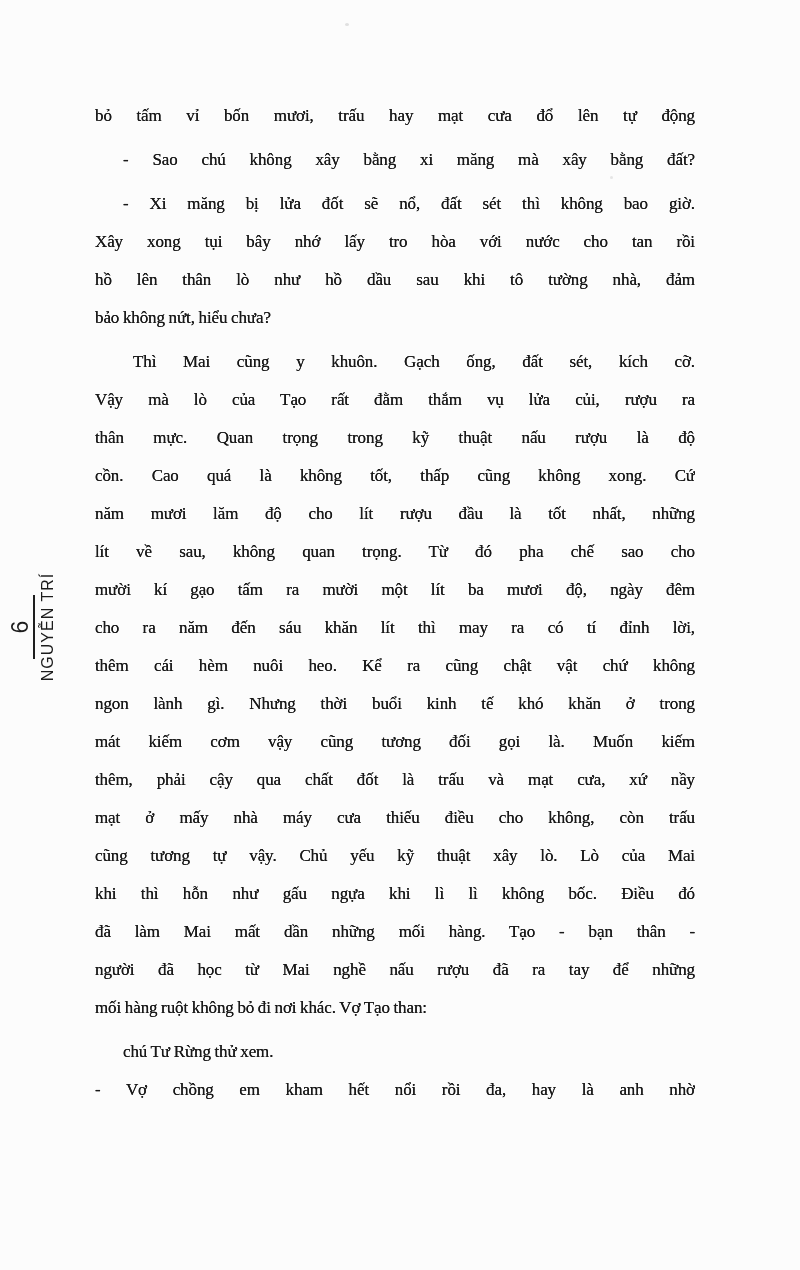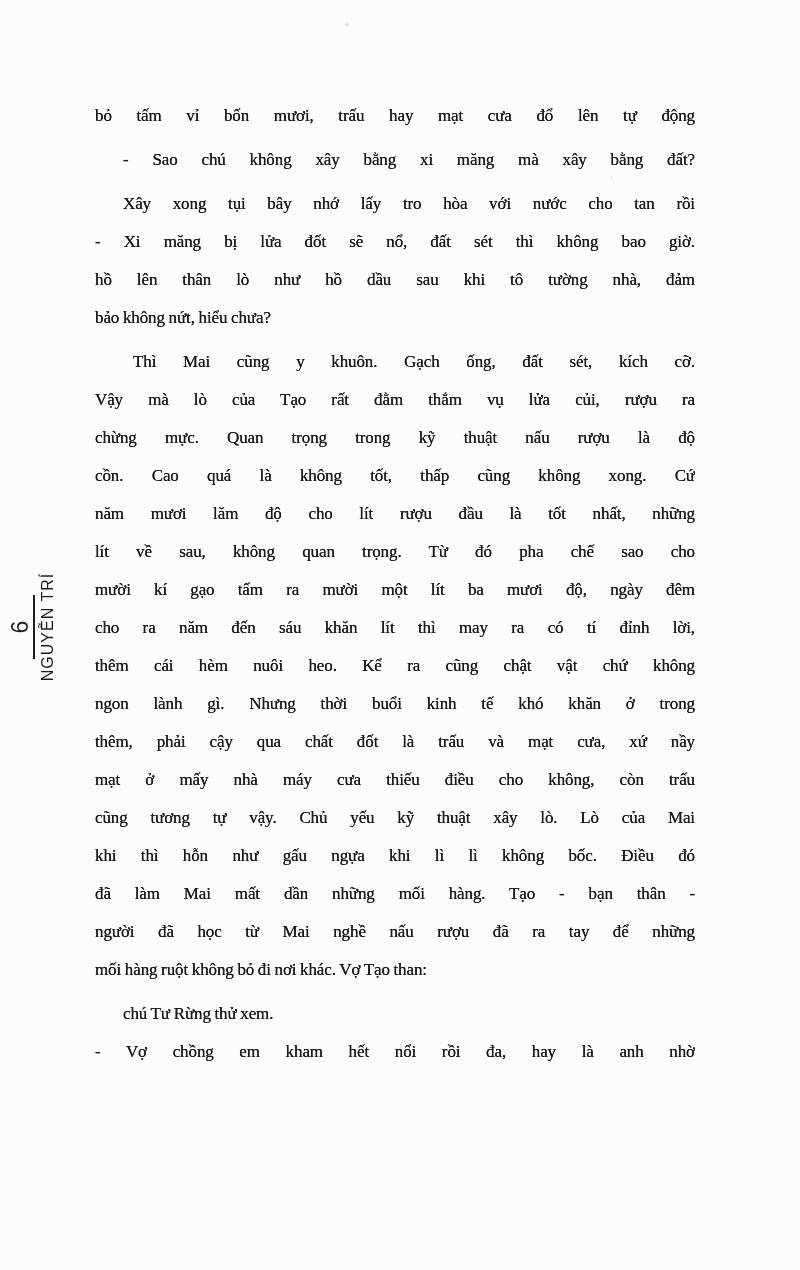--- a/index.html
+++ b/index.html
@@ -97,36 +97,37 @@
   </div>
 
   <div class="text-block">
       <div class="para">
         <div class="line">bỏ tấm vỉ bốn mươi, trấu hay mạt cưa đổ lên tự động</div>
       </div>
       <div class="para indent-dialogue">
         <div class="line">- Sao chú không xây bằng xi măng mà xây bằng đất?</div>
       </div>
       <div class="para indent-dialogue">
+        <div class="line">- Xi măng bị lửa đốt sẽ nổ, đất sét thì không bao giờ.</div>
         <div class="line">Xây xong tụi bây nhớ lấy tro hòa với nước cho tan rồi</div>
-        <div class="line">- Xi măng bị lửa đốt sẽ nổ, đất sét thì không bao giờ.</div>
         <div class="line">hồ lên thân lò như hồ dầu sau khi tô tường nhà, đảm</div>
         <div class="line last">bảo không nứt, hiểu chưa?</div>
       </div>
       <div class="para indent-body">
         <div class="line">Thì Mai cũng y khuôn. Gạch ống, đất sét, kích cỡ.</div>
         <div class="line">Vậy mà lò của Tạo rất đằm thắm vụ lửa củi, rượu ra</div>
-        <div class="line">chừng mực. Quan trọng trong kỹ thuật nấu rượu là độ</div>
+        <div class="line">thân mực. Quan trọng trong kỹ thuật nấu rượu là độ</div>
         <div class="line">cồn. Cao quá là không tốt, thấp cũng không xong. Cứ</div>
         <div class="line">năm mươi lăm độ cho lít rượu đầu là tốt nhất, những</div>
         <div class="line">lít về sau, không quan trọng. Từ đó pha chế sao cho</div>
         <div class="line">mười kí gạo tấm ra mười một lít ba mươi độ, ngày đêm</div>
         <div class="line">cho ra năm đến sáu khăn lít thì may ra có tí đỉnh lời,</div>
         <div class="line">thêm cái hèm nuôi heo. Kể ra cũng chật vật chứ không</div>
         <div class="line">ngon lành gì. Nhưng thời buổi kinh tế khó khăn ở trong</div>
+        <div class="line">mát kiếm cơm vậy cũng tương đối gọi là. Muốn kiếm</div>
         <div class="line">thêm, phải cậy qua chất đốt là trấu và mạt cưa, xứ nầy</div>
         <div class="line">mạt ở mấy nhà máy cưa thiếu điều cho không, còn trấu</div>
         <div class="line">cũng tương tự vậy. Chủ yếu kỹ thuật xây lò. Lò của Mai</div>
         <div class="line">khi thì hỗn như gấu ngựa khi lì lì không bốc. Điều đó</div>
         <div class="line">đã làm Mai mất dần những mối hàng. Tạo - bạn thân -</div>
         <div class="line">người đã học từ Mai nghề nấu rượu đã ra tay để những</div>
         <div class="line last">mối hàng ruột không bỏ đi nơi khác. Vợ Tạo than:</div>
       </div>
       <div class="para indent-dialogue">
         <div class="line last">chú Tư Rừng thử xem.</div>

